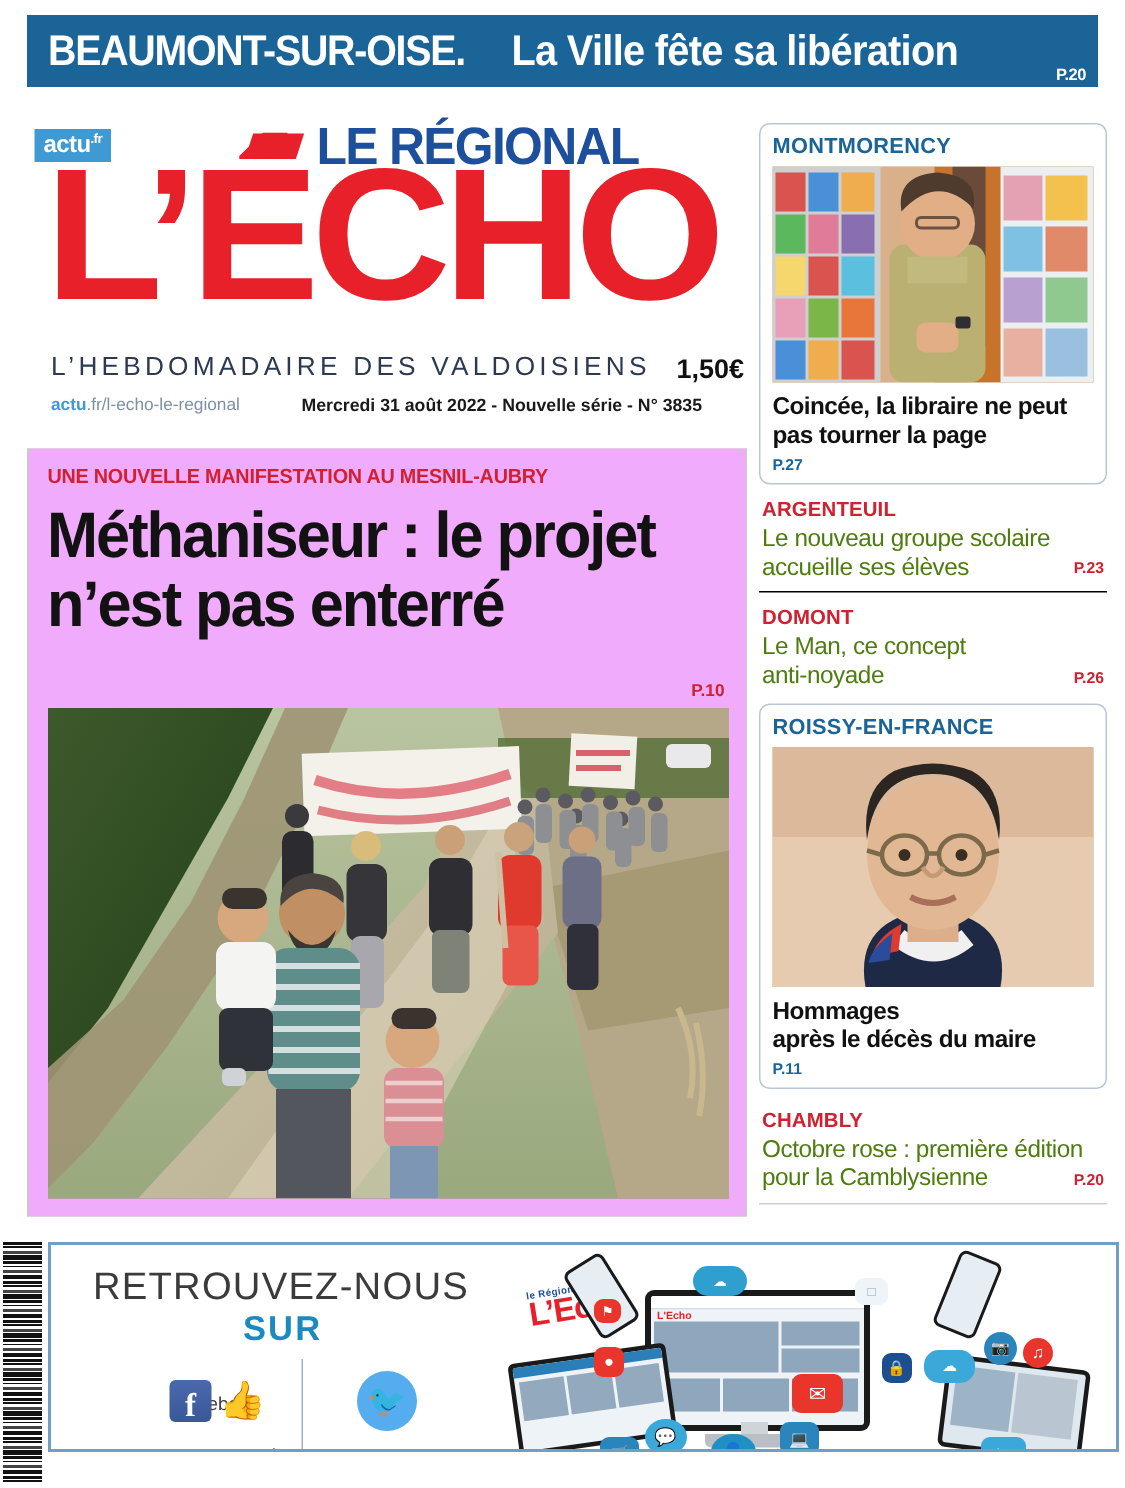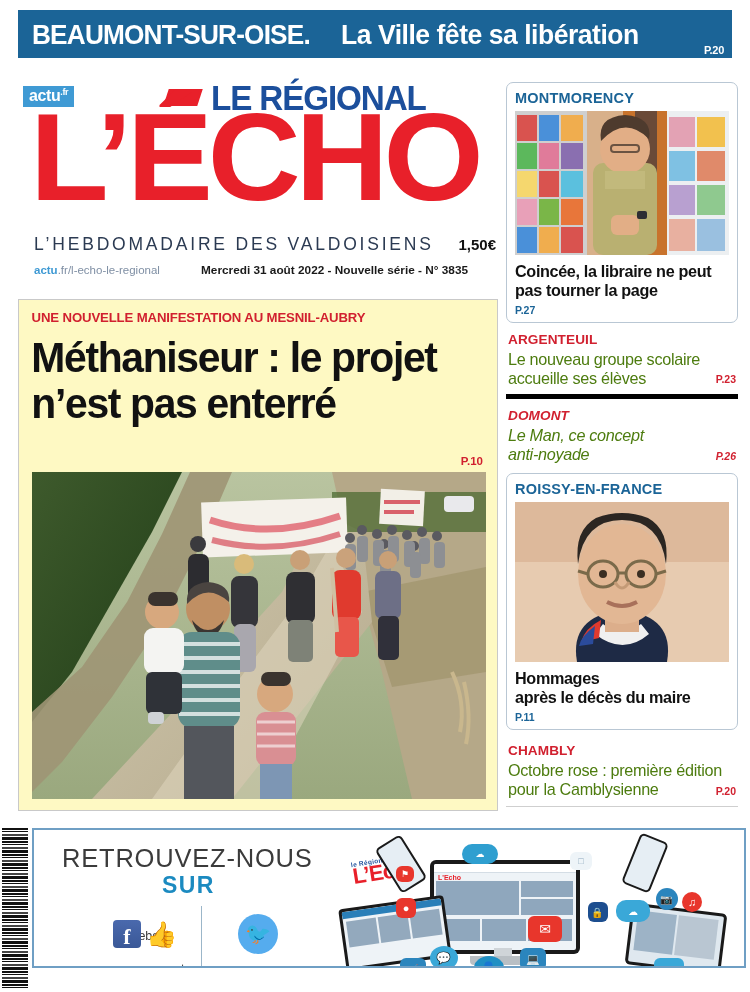--- a/index.html
+++ b/index.html
@@ -69,35 +69,35 @@
     transform: scaleX(1.03); transform-origin: left top;
   }
 
   .hebdo {
     position: absolute; left: 16px; top: 168px;
     color: #2b3a52; font-size: 17.5px; letter-spacing: 2.8px;
     font-weight: normal;
   }
   .price {
     position: absolute; right: 2px; top: 170px;
-    color: #111; font-size: 15px; font-weight: bold;
+    color: #111; font-size: 18px; font-weight: bold;
   }
   .siteurl {
     position: absolute; left: 16px; top: 198px; font-size: 11.5px; color: #7f8fa4;
   }
   .siteurl b { color: #3f9ad4; font-weight: bold; }
   .dateline {
     position: absolute; left: 183px; top: 197px;
     font-size: 11.8px; color: #1a1a1a; font-weight: bold;
   }
 
   
   .mainstory {
     position: absolute; left: 18px; top: 299px; width: 480px; height: 512px;
-    border: 1px solid #c9c9c9; background: #fef9c3; overflow: hidden;
+    border: 1px solid #c9c9c9; background: #f0abfc; overflow: hidden;
   }
   .ms-kicker {
     color: #d1202f; font-size: 13.6px; font-weight: bold;
     letter-spacing: -0.15px; padding: 10px 0 0 13px;
     font-family: "Liberation Sans Narrow", "Liberation Sans", sans-serif;
     transform: scaleX(0.97); transform-origin: left center;
   }
   .ms-head {
     color: #121212; font-size: 43px; font-weight: bold;
     line-height: 1.07; letter-spacing: -1.4px;
@@ -128,21 +128,21 @@
   .box-title {
     color: #111; font-size: 16.2px; font-weight: bold;
     line-height: 1.16; margin-top: 7px; letter-spacing: -0.35px;
   }
   .box-page {
     text-align: left; color: #1b6497; font-size: 10.5px; font-weight: bold;
     margin-top: 4px;
   }
 
   .brief { padding: 9px 2px 7px 2px; position: relative; }
-  .brief + .brief { border-top: 5px solid #000000; font-style: italic; }
+  .brief + .brief { border-top: 1px solid #000000; }
   .brief-loc { color: #d1202f; font-size: 13.6px; font-weight: bold; letter-spacing: 0.1px; }
   .brief-title {
     color: #4d7c0f; font-size: 16.2px; font-weight: normal;
     line-height: 1.17; margin-top: 3px; letter-spacing: -0.3px;
     padding-right: 34px;
   }
   .brief-page {
     position: absolute; right: 2px; bottom: 9px;
     color: #d1202f; font-size: 10.5px; font-weight: bold;
   }

